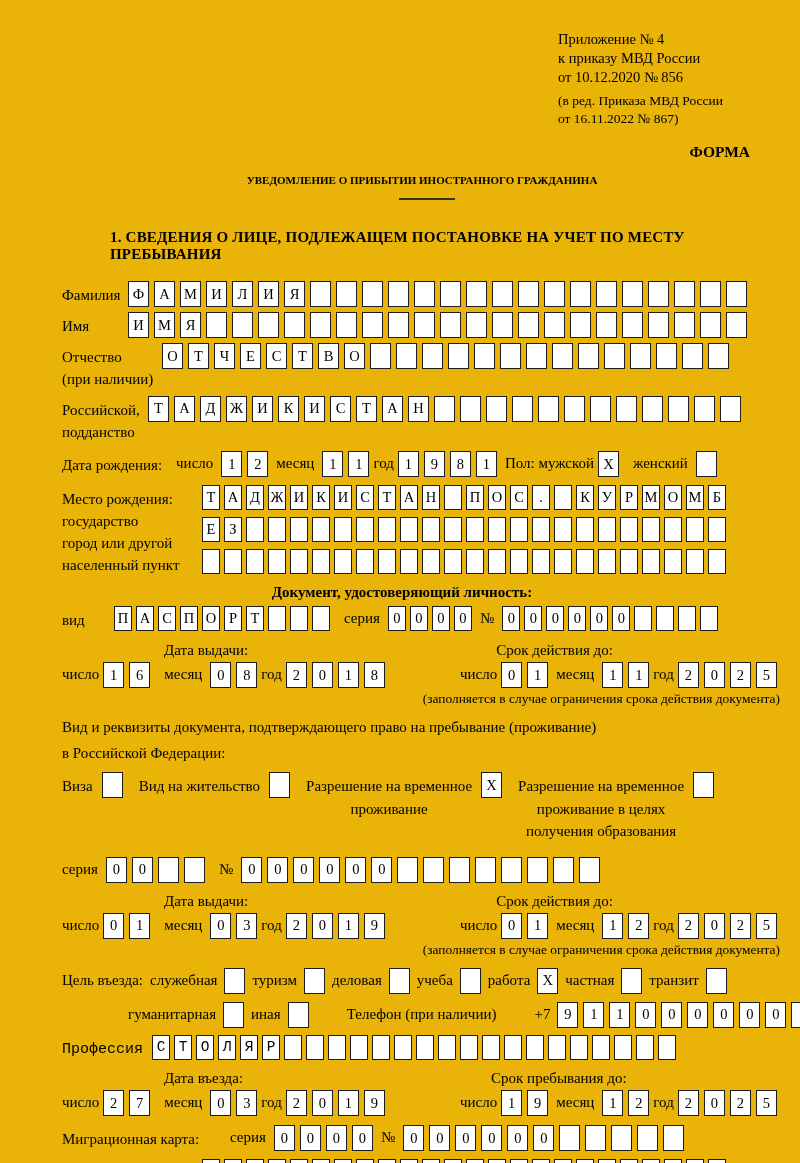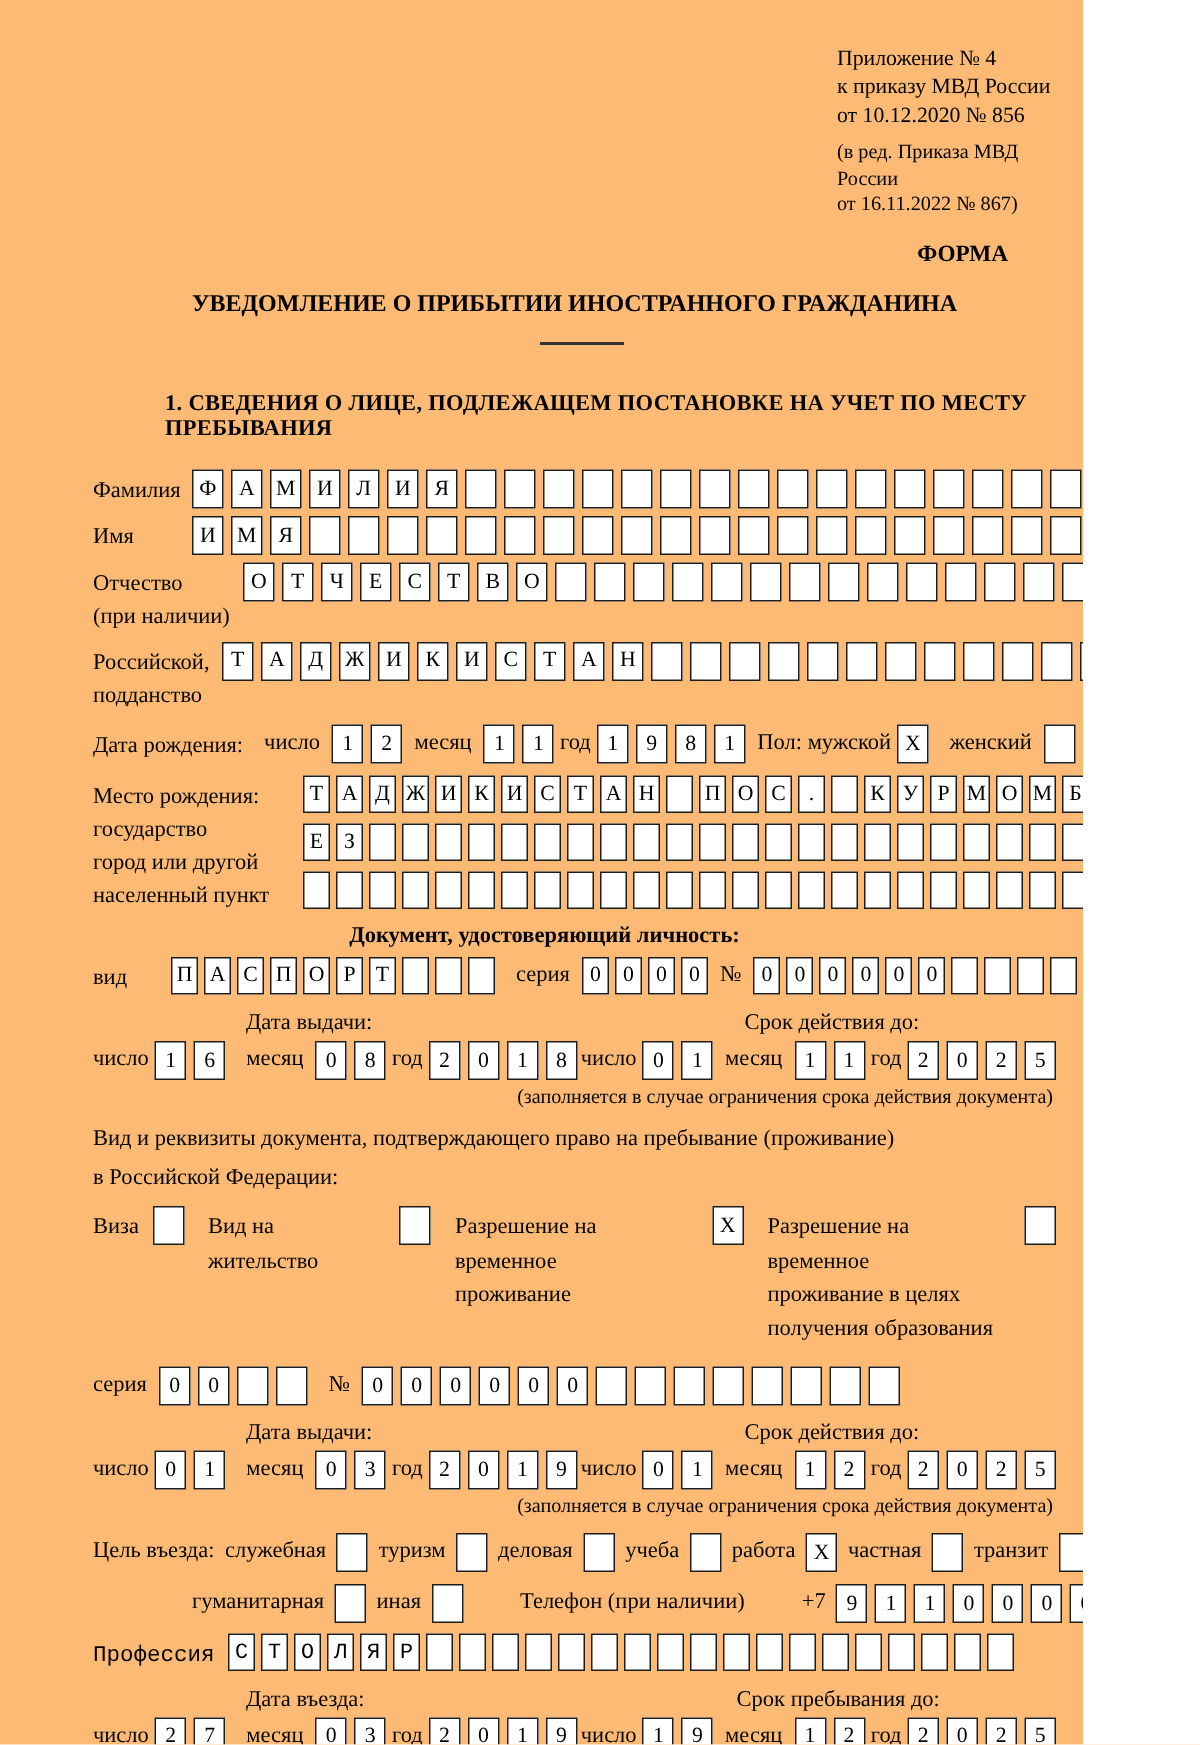--- a/index.html
+++ b/index.html
@@ -1,25 +1,25 @@
 <!DOCTYPE html>
 <html><head>
 <meta charset="utf-8">
 <style>
   html,body{margin:0;padding:0;background:#fff;}
   .page{
-    width:722px;height:1163px;background:#fdba74;color:#000;
+    width:800px;height:1163px;background:#eab308;color:#000;
     font-family:"Liberation Serif","DejaVu Serif",serif;
     font-size:15px;box-sizing:border-box;
     padding:30px 18px 8px 62px;overflow:hidden;position:relative;
   }
   .annex{margin-left:496px;line-height:1.32;font-size:14.5px;}
   .annex .note{font-size:13.5px;margin-top:5px;white-space:pre-line;line-height:1.3;}
   .forma{font-weight:bold;text-align:right;padding-right:32px;margin-top:16px;font-size:15.5px;}
-  .title{text-align:center;font-weight:bold;font-size:16px;line-height:1.45;margin-top:12px;}
+  .title{text-align:center;font-weight:bold;font-size:11px;line-height:1.45;margin-top:12px;}
   .blankline{display:inline-block;width:56px;border-bottom:2px solid #333;height:1px;margin-left:10px;}
   .sec1{font-weight:bold;font-size:15px;margin-top:24px;letter-spacing:.2px;margin-left:48px;}
   .row{display:flex;align-items:flex-start;margin-top:5px;}
   .flabel{flex:none;padding-top:4px;line-height:1.45;}
   .cells{display:inline-flex;gap:5px;flex:none;}
   .cell{
     width:21px;height:26px;box-sizing:border-box;border:1.6px solid #1d1d1d;
     display:inline-flex;align-items:center;justify-content:center;
     font-size:14.5px;flex:none;background:#fff;
   }
@@ -35,21 +35,21 @@
   .dhead .h1{margin-left:102px;}
   .dhead .h2{margin-left:248px;}
   .daterow{display:flex;align-items:flex-start;margin-top:3px;}
   .dgroup{display:flex;align-items:flex-start;}
   .dgroup.left{width:398px;}
   .smallnote{font-size:13.4px;text-align:right;margin-top:3px;padding-right:2px;}
   .dochead{font-weight:bold;text-align:center;margin-top:8px;margin-right:40px;}
   .intro{margin-top:8px;line-height:1.7;}
   .opts{display:flex;align-items:flex-start;margin-top:6px;gap:16px;}
   .opt{display:flex;align-items:flex-start;gap:9px;}
-  .opt .ol{white-space:pre-line;line-height:1.5;padding-top:3px;}
+  .opt .ol{white-space:pre-line;text-align:center;line-height:1.5;padding-top:3px;}
   .opt .ol.left{text-align:left;}
   .purline{display:flex;align-items:flex-start;margin-top:8px;gap:7px;flex-wrap:nowrap;}
   .purline .pl{padding-top:4px;flex:none;}
   .reps{position:relative;margin-top:8px;min-height:118px;}
   .repslabel{position:absolute;left:0;top:2px;width:138px;line-height:1.85;font-size:14.5px;}
   .repsrows{margin-left:140px;display:flex;flex-direction:column;gap:7px;}
 </style>
 </head>
 <body>
 

